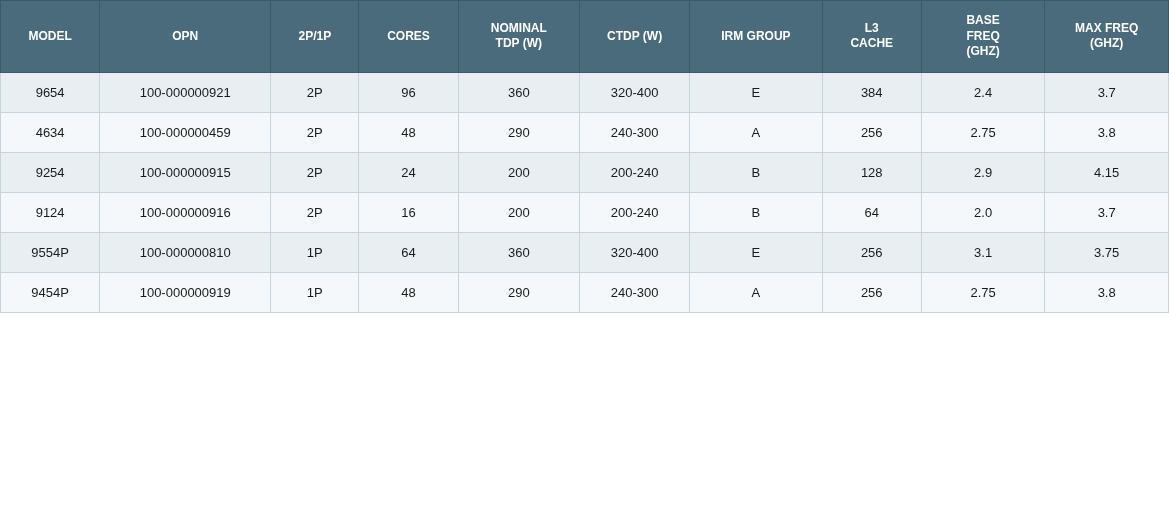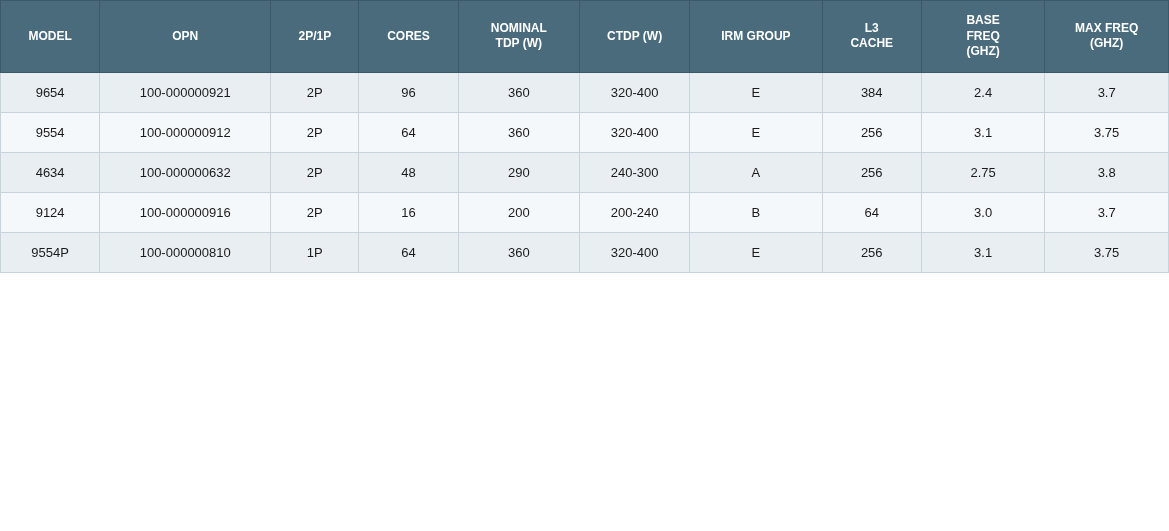--- a/index.html
+++ b/index.html
@@ -105,61 +105,73 @@
         <td>2P</td>
         <td>96</td>
         <td>360</td>
         <td>320-400</td>
         <td>E</td>
         <td>384</td>
         <td>2.4</td>
         <td>3.7</td>
       </tr>
       <tr>
-        <td>9554</td>
-        <td>100-000000912</td>
-        <td>2P</td>
-        <td>64</td>
-        <td>360</td>
-        <td>320-400</td>
-        <td>E</td>
-        <td>256</td>
-        <td>3.1</td>
-        <td>3.75</td>
-      </tr>
-      <tr>
         <td>4634</td>
-        <td>100-000000632</td>
+        <td>100-000000459</td>
         <td>2P</td>
         <td>48</td>
         <td>290</td>
         <td>240-300</td>
         <td>A</td>
         <td>256</td>
         <td>2.75</td>
         <td>3.8</td>
       </tr>
       <tr>
+        <td>9254</td>
+        <td>100-000000915</td>
+        <td>2P</td>
+        <td>24</td>
+        <td>200</td>
+        <td>200-240</td>
+        <td>B</td>
+        <td>128</td>
+        <td>2.9</td>
+        <td>4.15</td>
+      </tr>
+      <tr>
         <td>9124</td>
         <td>100-000000916</td>
         <td>2P</td>
         <td>16</td>
         <td>200</td>
         <td>200-240</td>
         <td>B</td>
         <td>64</td>
-        <td>3.0</td>
+        <td>2.0</td>
         <td>3.7</td>
       </tr>
       <tr>
         <td>9554P</td>
         <td>100-000000810</td>
         <td>1P</td>
         <td>64</td>
         <td>360</td>
         <td>320-400</td>
         <td>E</td>
         <td>256</td>
         <td>3.1</td>
         <td>3.75</td>
       </tr>
+      <tr>
+        <td>9454P</td>
+        <td>100-000000919</td>
+        <td>1P</td>
+        <td>48</td>
+        <td>290</td>
+        <td>240-300</td>
+        <td>A</td>
+        <td>256</td>
+        <td>2.75</td>
+        <td>3.8</td>
+      </tr>
     </tbody>
 </table>
 
 </body></html>

